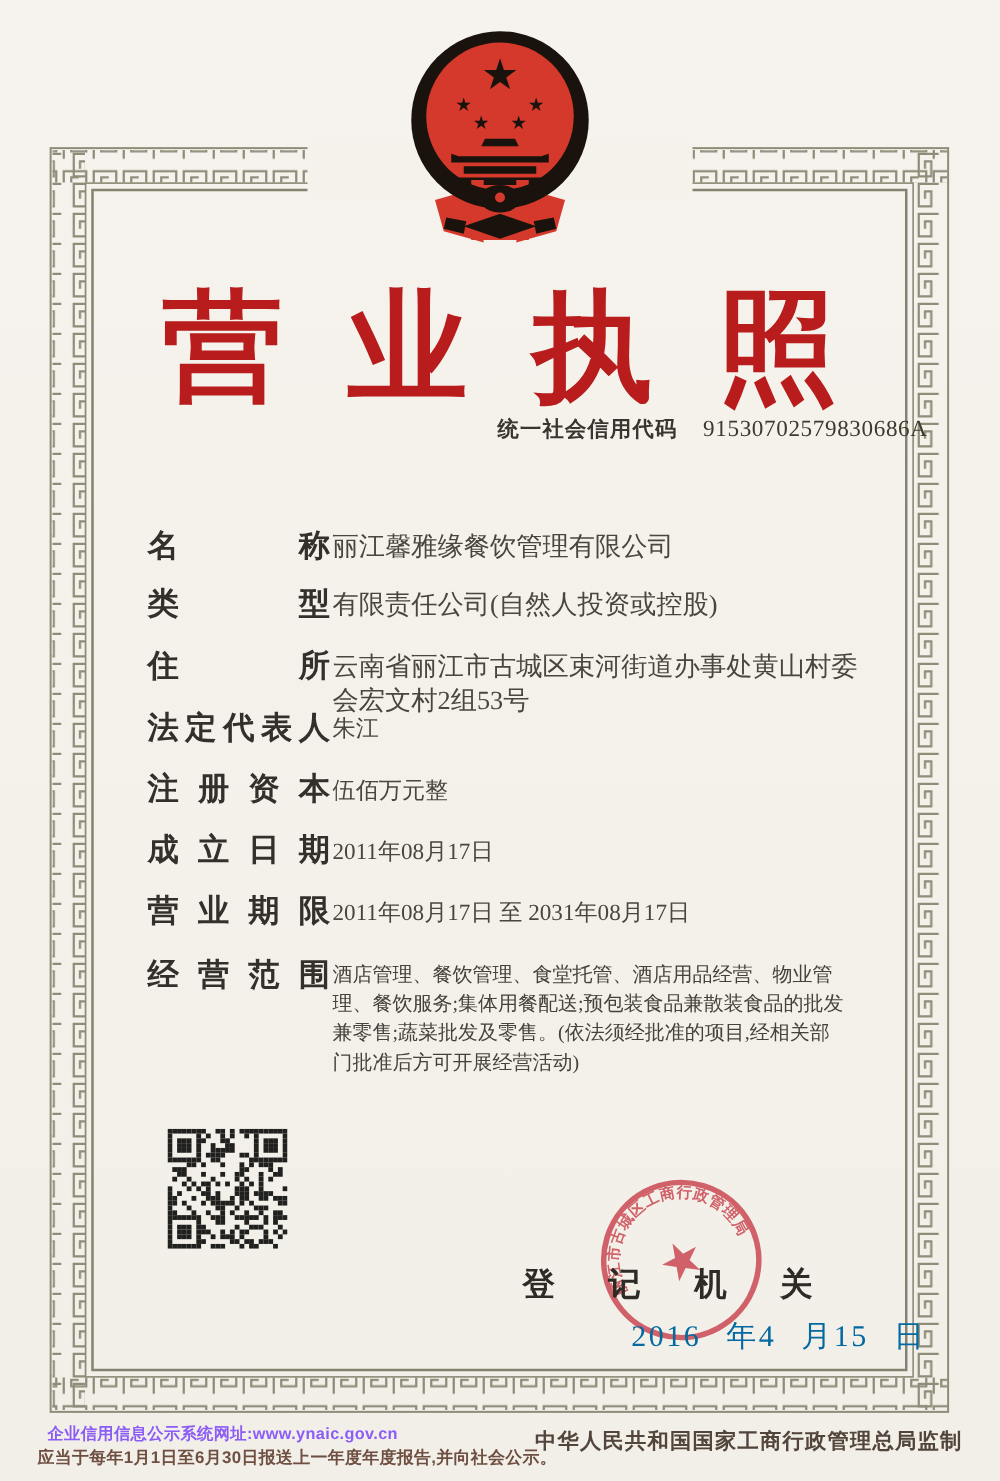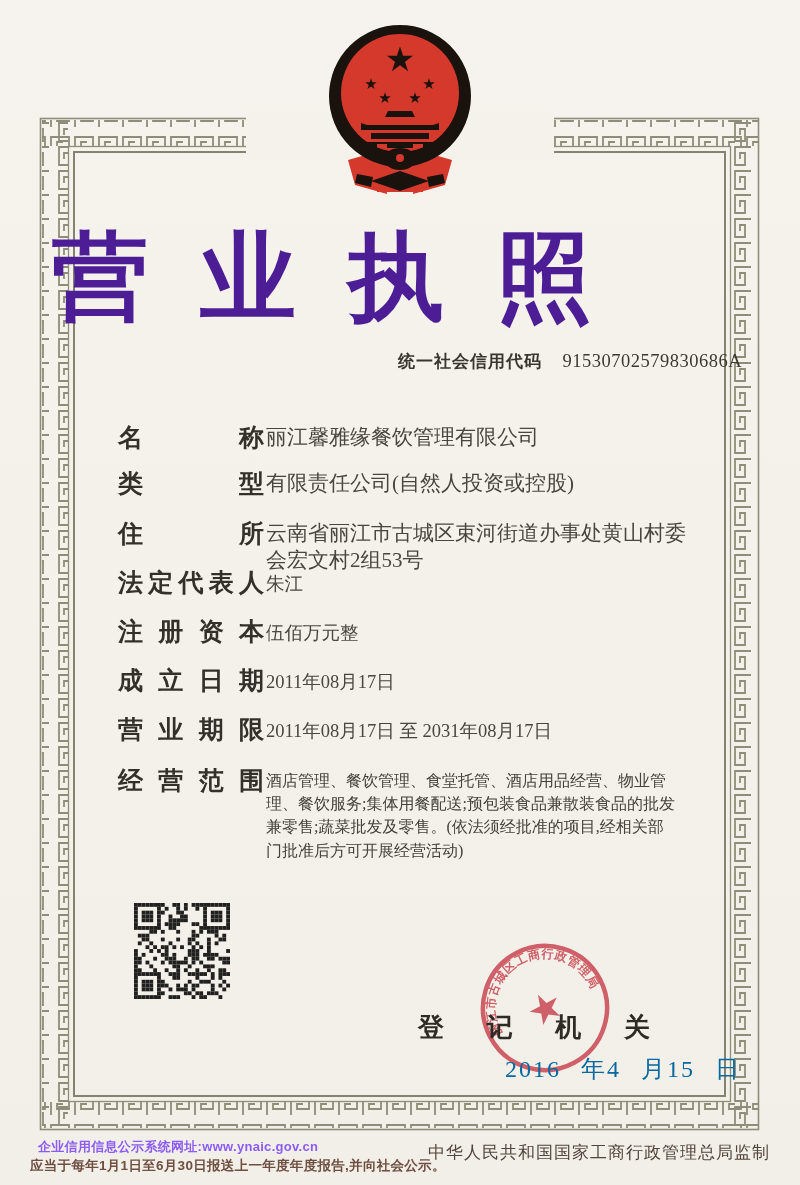--- a/index.html
+++ b/index.html
@@ -10,24 +10,24 @@
     overflow:hidden;
     font-family:"Liberation Sans","DejaVu Sans",sans-serif;
   }
   .paper-tint{position:absolute;inset:0;background:
     linear-gradient(180deg,#f6f3ee 0%,#f4f1ea 55%,#f2efe8 100%);}
   svg.frame{position:absolute;left:0;top:0;}
   .gap-mask{position:absolute;left:246px;top:110px;width:308px;height:50px;background:#f5f2ec;}
   .emblem{position:absolute;left:327px;top:24px;}
   .doc-title{
     position:absolute;left:0;top:214px;width:800px;margin:0;
-    font-size:96px;font-weight:900;color:#4c1d95;
+    text-align:center;font-size:96px;font-weight:900;color:#b91c1c;
     letter-spacing:52px;text-indent:52px;white-space:nowrap;
   }
-  .credit-line{position:absolute;left:398px;top:350px;white-space:nowrap;}
+  .credit-line{position:absolute;left:398px;top:332px;white-space:nowrap;}
   .credit-label{font-size:17px;font-weight:700;color:#3a362f;letter-spacing:1px;}
   .credit-value{font-size:18.5px;color:#3d392f;margin-left:16px;
     font-family:"Liberation Serif","DejaVu Serif",serif;letter-spacing:.5px;}
   .row{position:absolute;left:118px;display:flex;align-items:flex-start;}
   .row .lbl{
     width:146px;flex:0 0 146px;display:flex;justify-content:space-between;
     font-size:25px;font-weight:600;color:#33302b;line-height:1.1;
   }
   .row .val{
     margin-left:2px;color:#4a463f;
@@ -45,21 +45,21 @@
     font-size:26px;font-weight:600;color:#2e2b27;
     display:flex;width:232px;justify-content:space-between;
   }
   .reg-date{
     position:absolute;left:505px;top:1053px;white-space:nowrap;
     font-size:24px;color:#0369a1;word-spacing:12px;letter-spacing:2px;
     font-family:"Liberation Serif","DejaVu Serif",serif;
   }
   .foot-line1{position:absolute;left:38px;top:1138px;font-size:13px;font-weight:700;color:#8b5cf6;letter-spacing:.3px;}
   .foot-line2{position:absolute;left:30px;top:1157px;font-size:13.5px;font-weight:700;color:#6e4f41;letter-spacing:.3px;}
-  .foot-right{position:absolute;right:30px;top:1141px;font-size:17px;font-weight:400;color:#52453b;letter-spacing:1px;}
+  .foot-right{position:absolute;right:30px;top:1141px;font-size:17px;font-weight:700;color:#52453b;letter-spacing:1px;}
 </style>
 </head>
 <body>
 
 <div class="page">
   <div class="paper-tint"></div>
 
   <svg class="frame" width="800" height="1185" aria-hidden="true">
     <defs>
       <pattern id="gkH" width="24" height="26" patternUnits="userSpaceOnUse">

